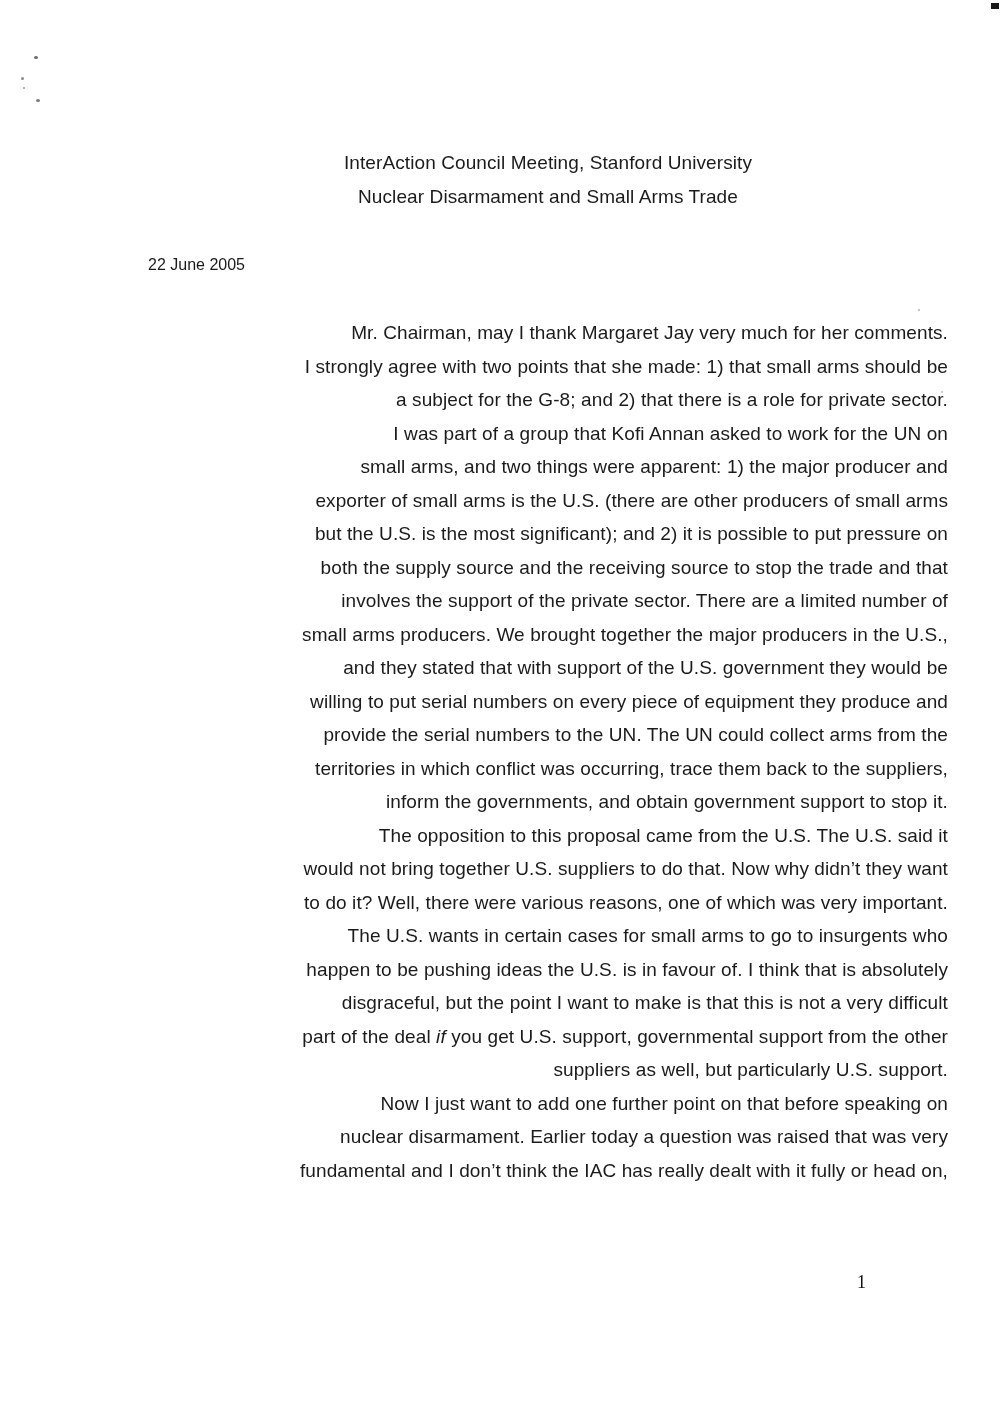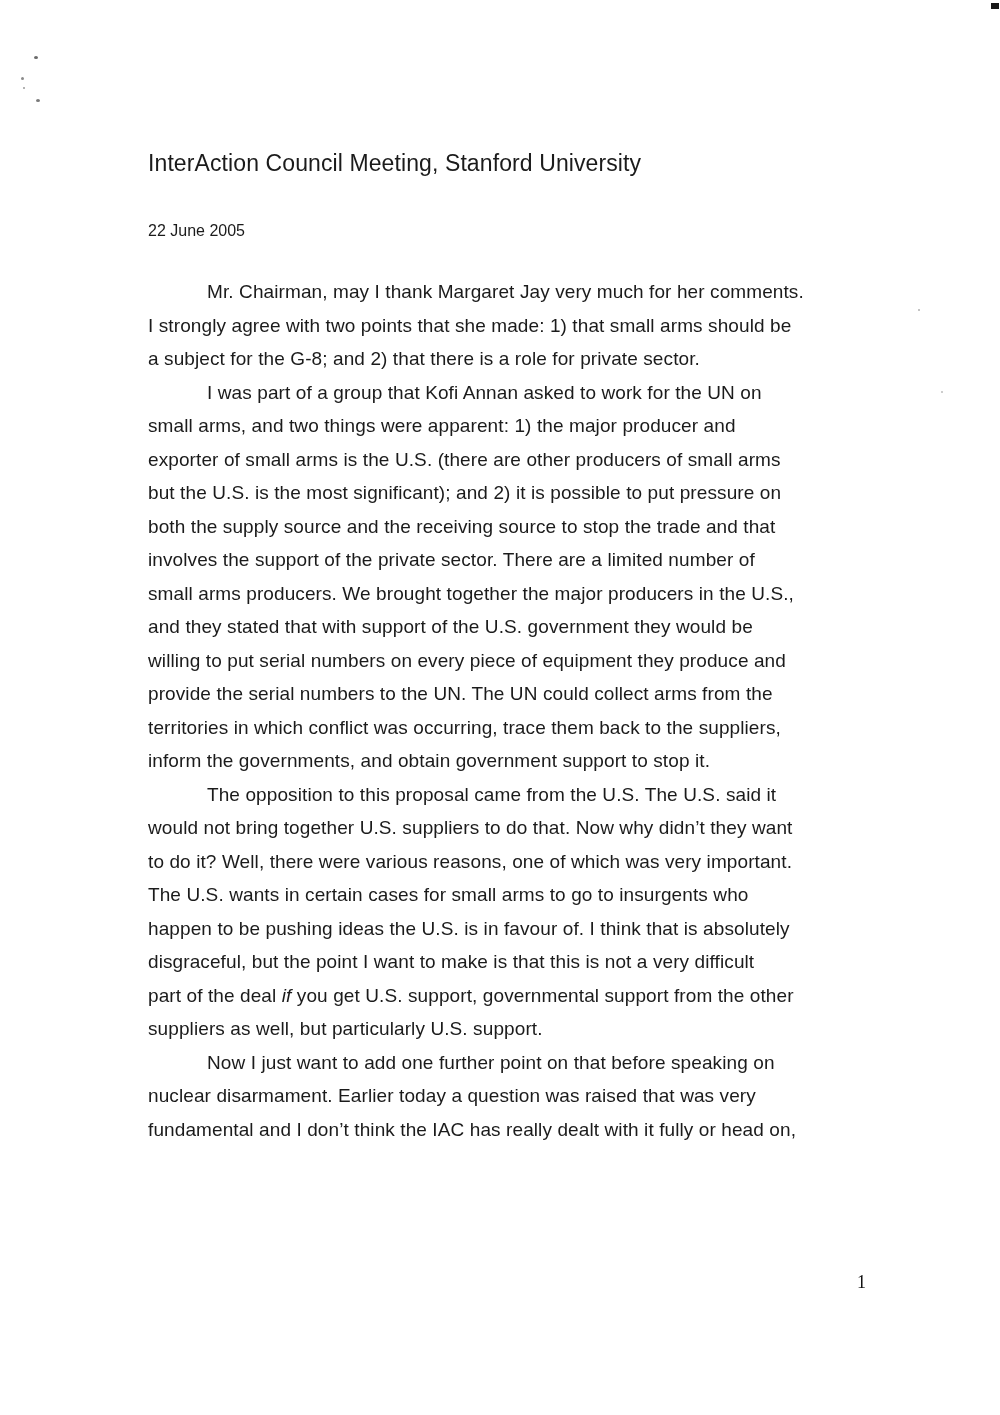--- a/index.html
+++ b/index.html
@@ -37,31 +37,33 @@
   .speck.s5 { left: 918px; top: 309px; width: 2px; height: 2px; background: #b0b0b0; }
   .speck.s6 { left: 941px; top: 391px; width: 2px; height: 2px; background: #bdbdbd; }
 
   .content {
     position: absolute;
     left: 148px;
     top: 146px;
     width: 800px;
   }
   .header-line {
-    font-size: 23px;
+    font-size: 19px;
     line-height: 34px;
     letter-spacing: 0.1px;
+    text-align: center;
   }
   .date-line {
     margin-top: 34px;
     font-size: 16px;
     line-height: 34px;
   }
   .body-text {
-    margin-top: 27px;
+    margin-top: 34px;
+    text-align: right;
   }
   .para {
     margin: 0;
     font-size: 19px;
     line-height: 33.5px;
     white-space: pre-line;
     text-indent: 59px;
     letter-spacing: 0.1px;
   }
   .para em {
@@ -86,20 +88,21 @@
   <div class="speck s2"></div>
   <div class="speck s3"></div>
   <div class="speck s4"></div>
   <div class="speck s5"></div>
   <div class="speck s6"></div>
 
   <div class="content">
 
     <div class="header">
       <div class="header-line">InterAction Council Meeting, Stanford University</div>
+      <div class="header-line">Nuclear Disarmament and Small Arms Trade</div>
     </div>
 
     <div class="date-line">22 June 2005</div>
 
     <div class="body-text">
       <p class="para"><span>Mr. Chairman, may I thank Margaret Jay very much for her comments.
 I strongly agree with two points that she made: 1) that small arms should be
 a subject for the G-8; and 2) that there is a role for private sector.</span></p>
       <p class="para"><span>I was part of a group that Kofi Annan asked to work for the UN on
 small arms, and two things were apparent: 1) the major producer and

